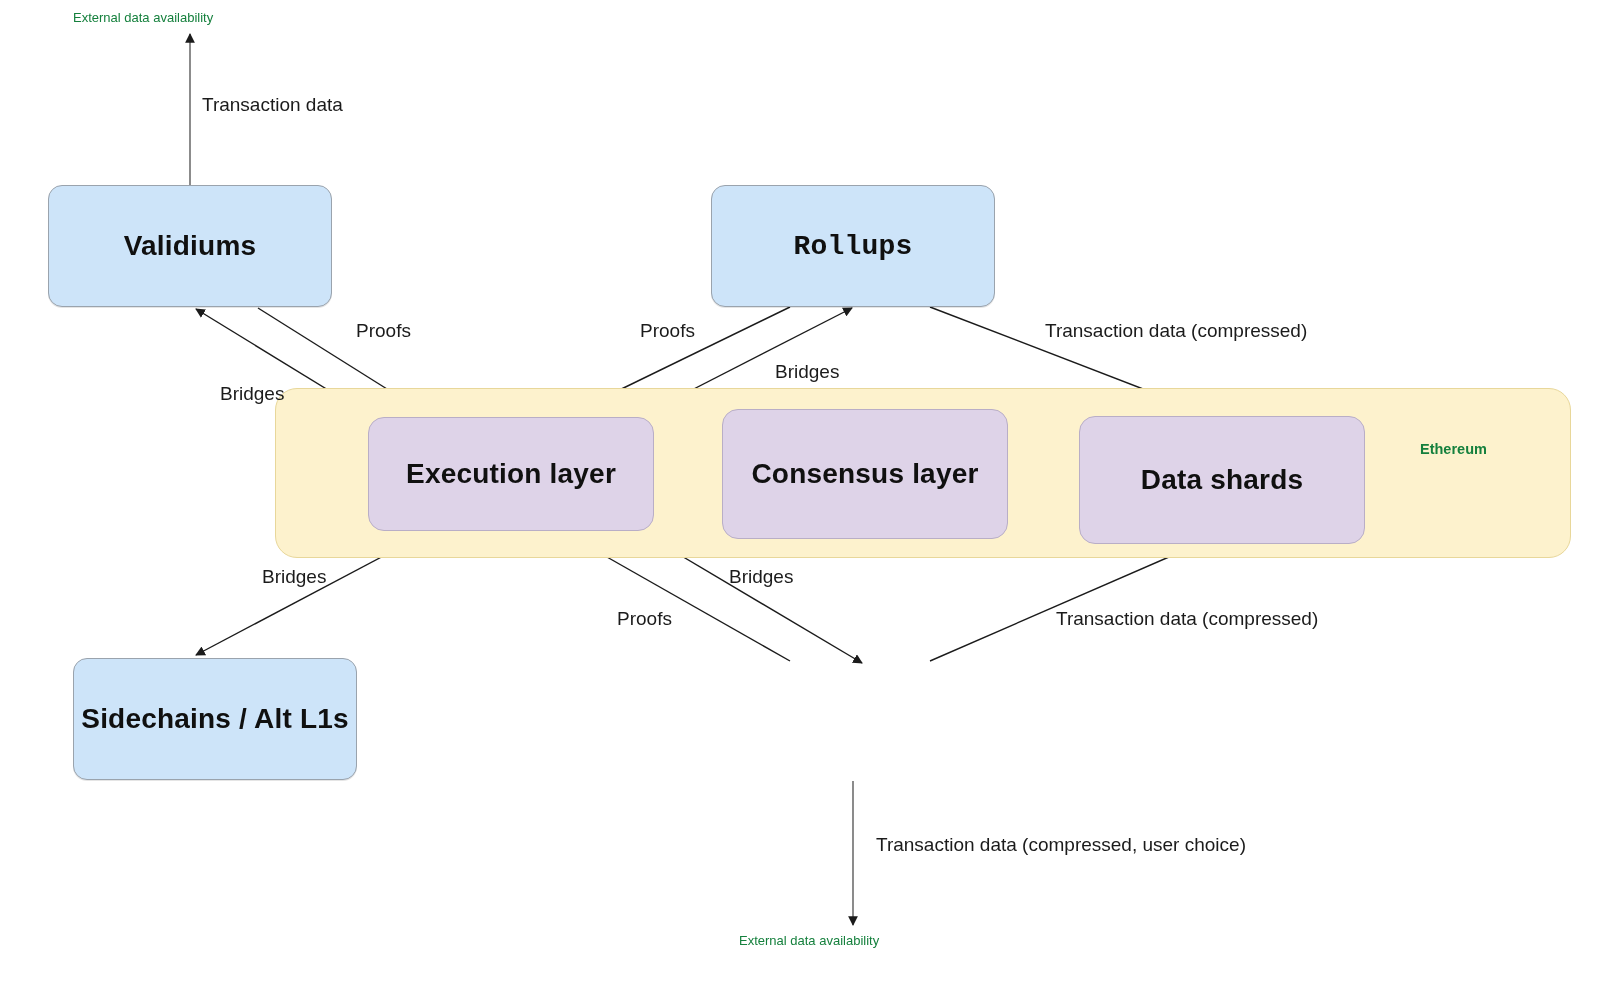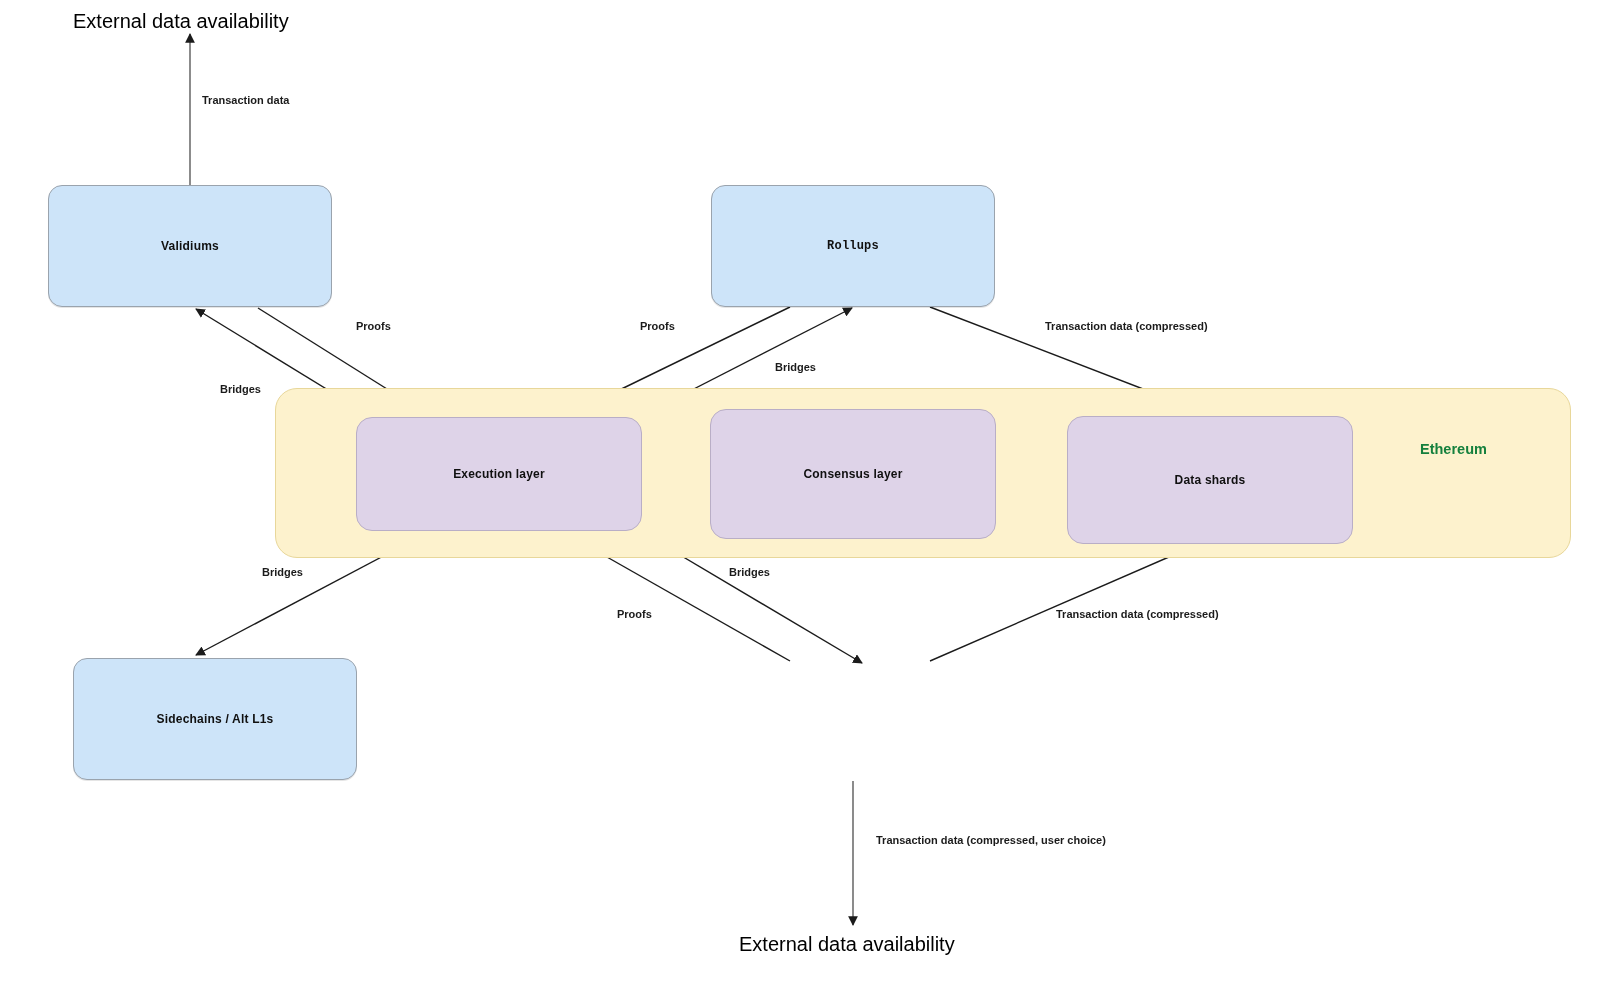--- a/index.html
+++ b/index.html
@@ -26,60 +26,61 @@
     pointer-events: none;
   }
   .node {
     position: absolute;
     box-sizing: border-box;
     display: flex;
     align-items: center;
     justify-content: center;
     border-radius: 14px;
     font-weight: bold;
-    font-size: 12px;
+    font-size: 28px;
     color: #101010;
     letter-spacing: 0.2px;
     text-align: right;
   }
   .node-l2 {
     background: #cde4f9;
     border: 1.3px solid #9aa3ad;
     box-shadow: 0 1px 0 rgba(0,0,0,0.10);
   }
   .node-core {
     background: #ded3e8;
     border: 1.3px solid #b9aec6;
     border-radius: 16px;
+    margin-left: 12px;
   }
   .group-ethereum {
     position: absolute;
     box-sizing: border-box;
     background: #fdf2cd;
     border: 1.3px solid #e8d79a;
     border-radius: 22px;
   }
   .group-label {
     position: absolute;
     font-weight: bold;
     font-size: 14.5px;
     color: #15803d;
     white-space: nowrap;
   }
   .edge-label {
     position: absolute;
-    font-size: 11px;
+    font-size: 19px;
     color: #1b1b1b;
     white-space: nowrap;
-    font-weight: bold;
+    font-weight: normal;
   }
   .endpoint-label {
     position: absolute;
-    font-size: 20px;
-    color: #000000;
+    font-size: 13px;
+    color: #15803d;
     white-space: nowrap;
   }
 </style>
 </head>
 <body>
 
 <div id="canvas">
 
   <svg class="wires" viewBox="0 0 1600 987">
     <defs>

